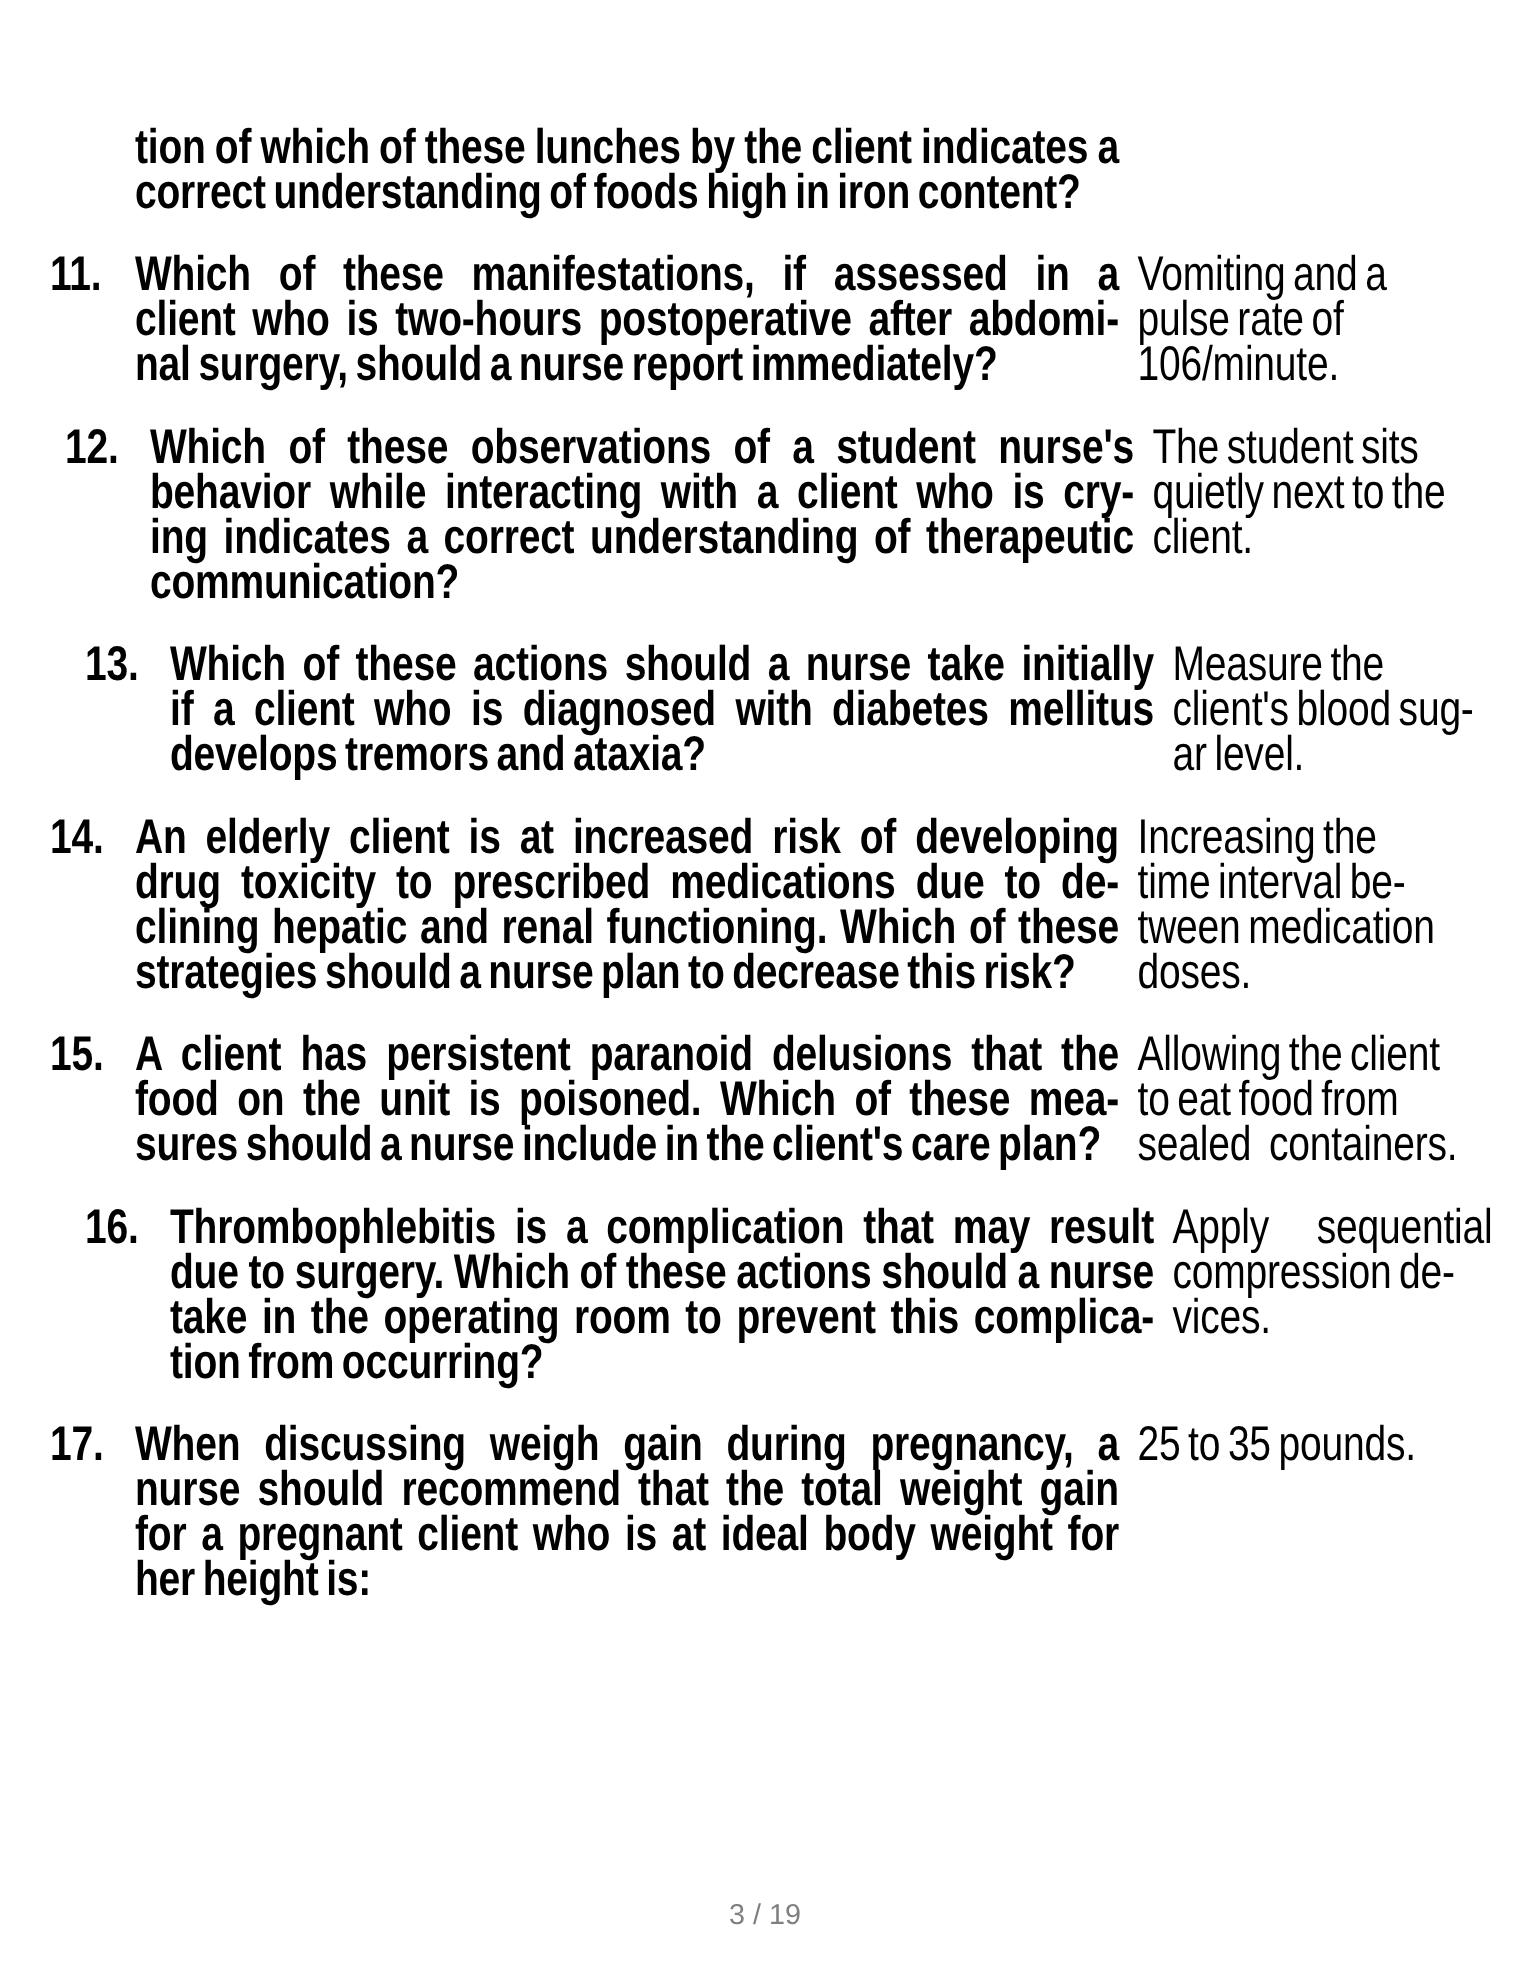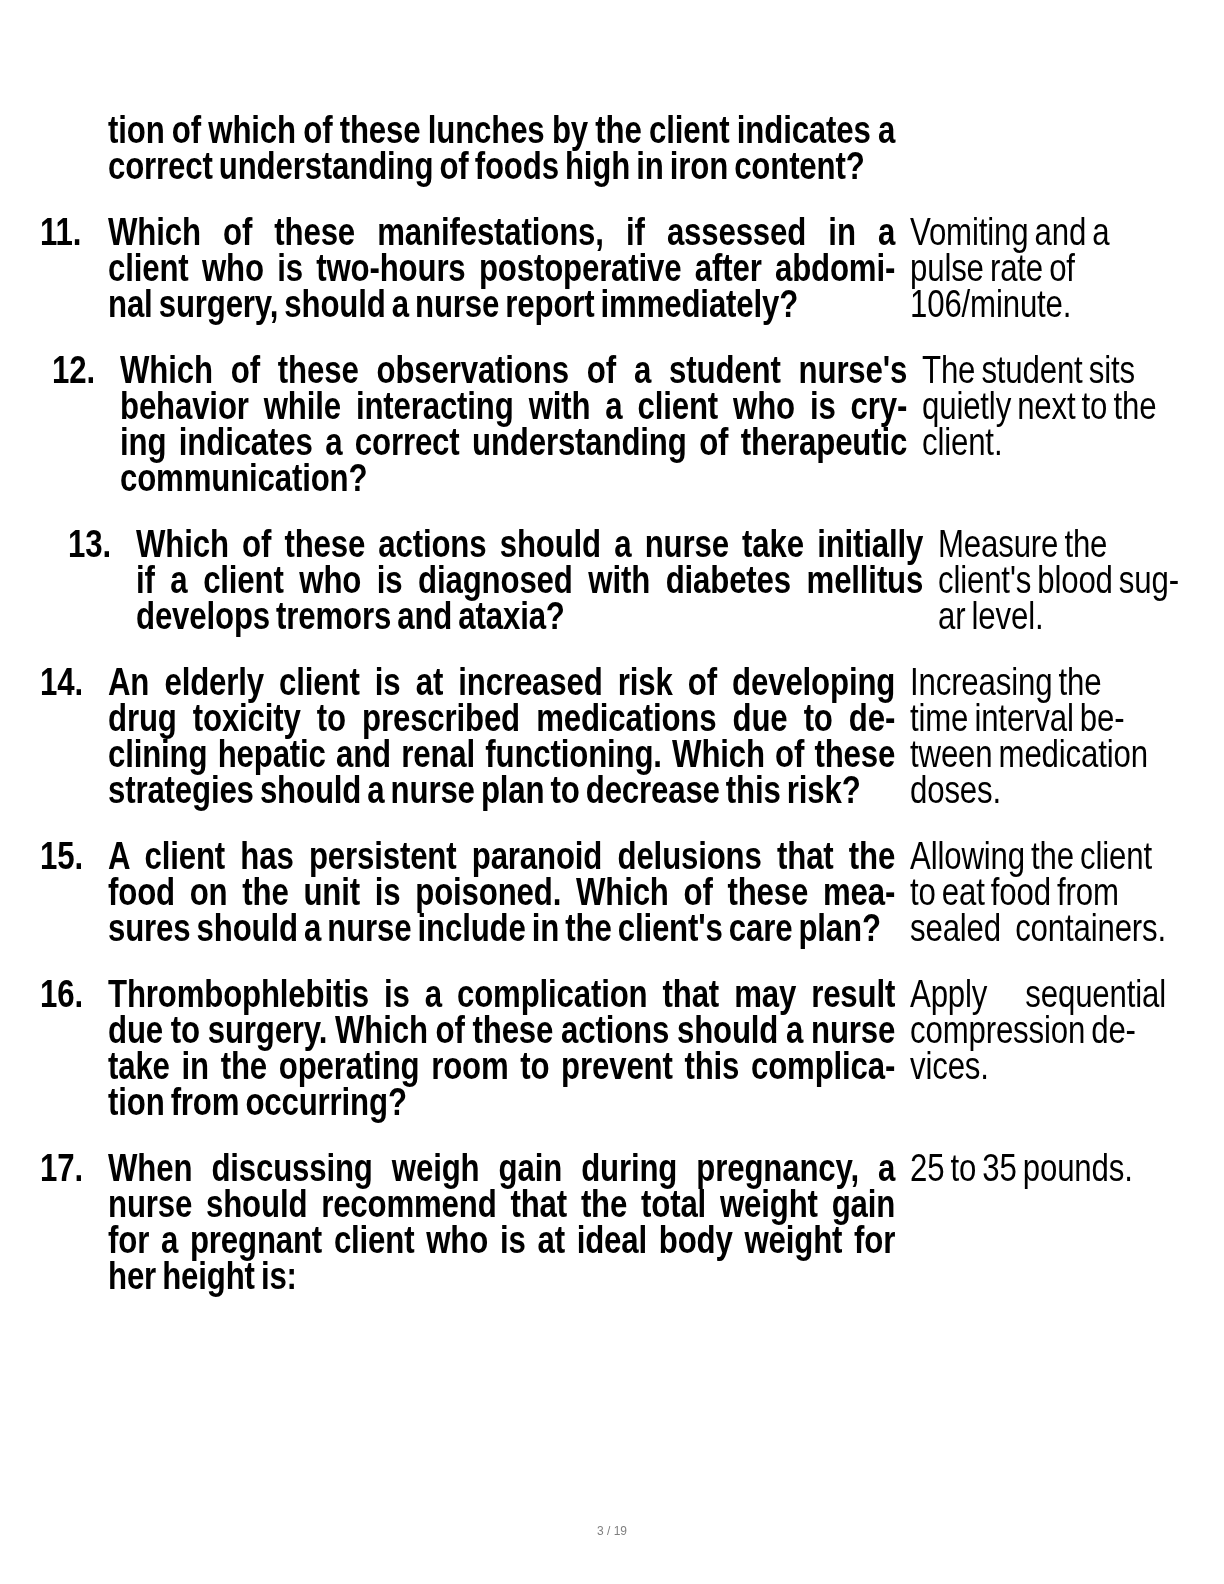--- a/index.html
+++ b/index.html
@@ -6,21 +6,21 @@
   html, body { margin: 0; padding: 0; background: #ffffff; }
   .page {
     position: relative;
     width: 1224px;
     height: 1584px;
     background: #ffffff;
     overflow: hidden;
     font-family: "Liberation Sans", sans-serif;
     color: #000000;
   }
-  .content { position: absolute; top: 112px; left: 40px; width: 1144px; }
+  .content { position: absolute; top: 100px; left: 40px; width: 1144px; }
   .line {
     font-size: 39px;
     line-height: 36px;
     white-space: nowrap;
     letter-spacing: -0.2px;
     word-spacing: -3px;
   }
   .stretch {
     white-space: normal;
     text-align: justify;
@@ -49,21 +49,21 @@
   .answer {
     position: absolute; left: 870px; top: 0;
     width: 320px;
     font-weight: normal;
   }
   .footer {
     position: absolute;
     top: 1522px; left: 0;
     width: 100%;
     text-align: center;
-    font-size: 12px;
+    font-size: 23px;
     line-height: 18px;
     color: #7f7f7f;
   }
 </style>
 </head>
 <body>
 
 <div class="page">
   <div class="content">
     <div class="intro condensed">
@@ -132,21 +132,21 @@
             <div class="line stretch">A client has persistent paranoid delusions that the</div>
             <div class="line stretch">food on the unit is poisoned. Which of these mea-</div>
             <div class="line">sures should a nurse include in the client's care plan?</div>
           </div>
           <div class="answer condensed">
             <div class="line">Allowing the client</div>
             <div class="line">to eat food from</div>
             <div class="line stretch">sealed containers.</div>
           </div>
         </div>
-        <div class="qrow" style="height: 144px;">
+        <div class="qrow" style="height: 144px; margin-left: 28px;">
           <div class="qnum condensed">16.</div>
           <div class="qtext condensed">
             <div class="line stretch">Thrombophlebitis is a complication that may result</div>
             <div class="line stretch">due to surgery. Which of these actions should a nurse</div>
             <div class="line stretch">take in the operating room to prevent this complica-</div>
             <div class="line">tion from occurring?</div>
           </div>
           <div class="answer condensed">
             <div class="line stretch">Apply sequential</div>
             <div class="line">compression de-</div>

